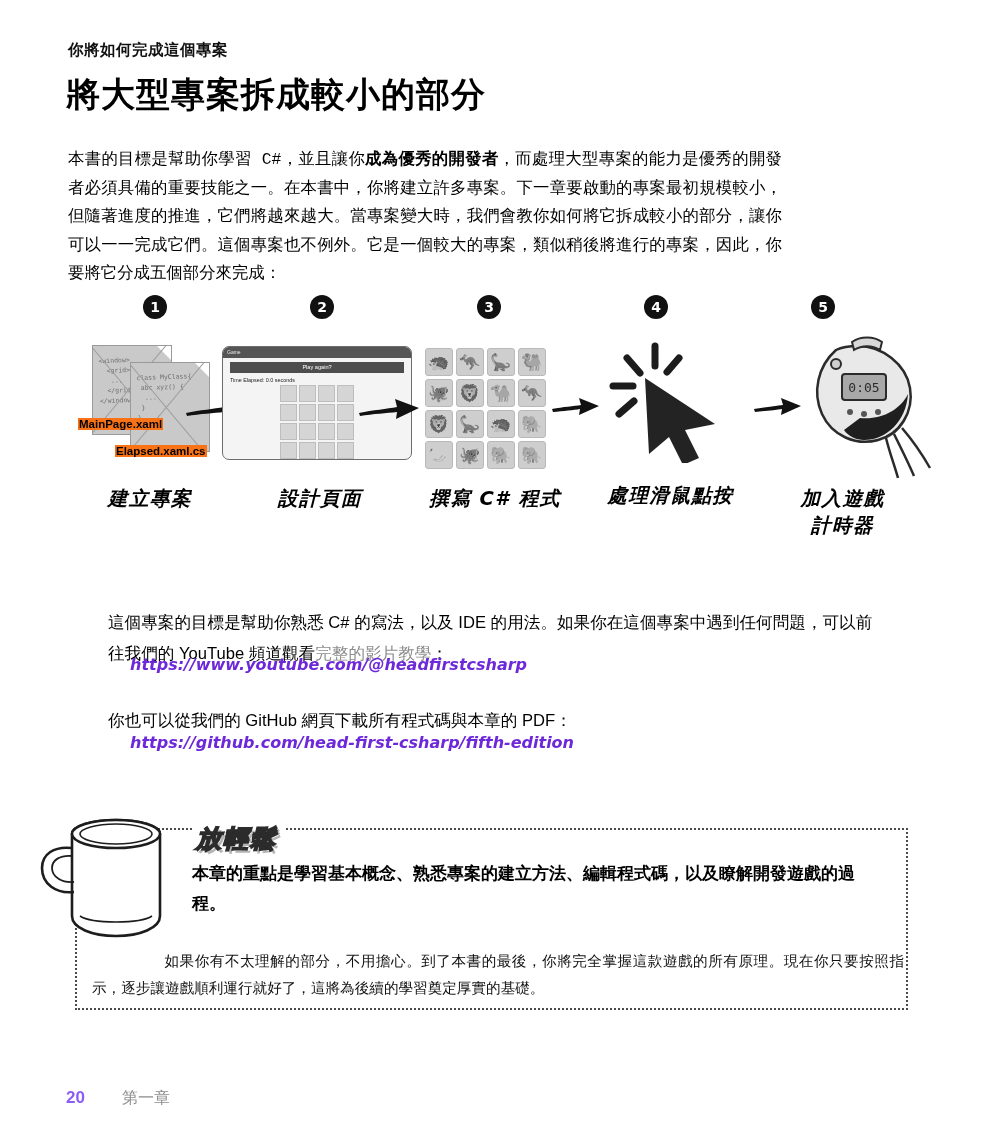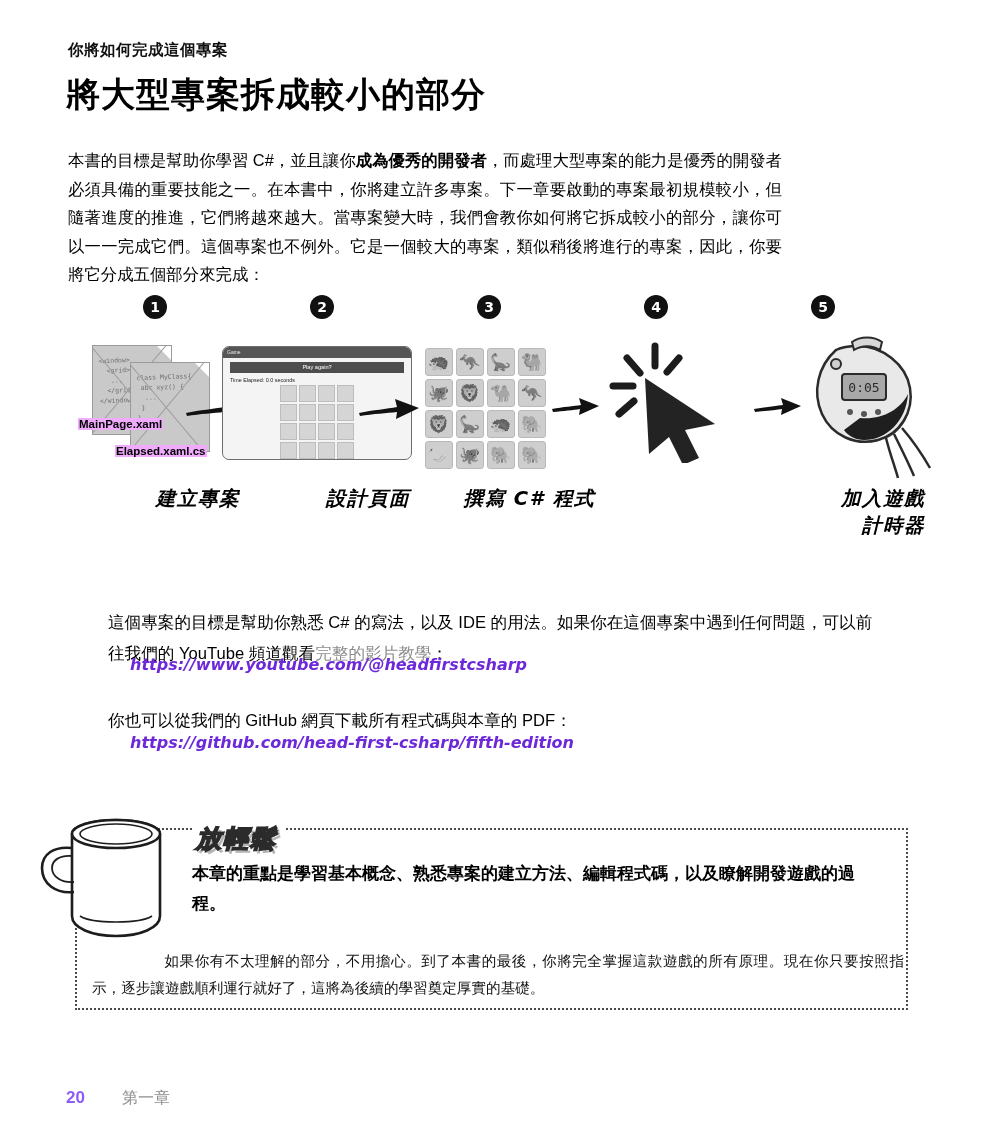--- a/index.html
+++ b/index.html
@@ -42,21 +42,21 @@
   .intro {
     position: absolute;
     left: 68px;
     top: 130px;
     width: 714px;
     font-size: 16.4px;
     line-height: 28.5px;
     text-align: justify;
     text-justify: inter-character;
     color: #000;
-    font-family: Liberation Sans, sans-serif;
+    font-family: Liberation Mono, monospace;
   }
   .intro b { font-weight: 700; }
 
   
   .diagram {
     position: absolute;
     left: 0;
     top: 290px;
     width: 1000px;
     height: 265px;
@@ -73,21 +73,21 @@
     line-height: 24px;
     text-align: center;
     font-family: "DejaVu Sans", sans-serif;
   }
   .step-caption {
     position: absolute;
     font-size: 19.5px;
     font-weight: 700;
     font-style: italic;
     letter-spacing: 1.5px;
-    text-align: right;
+    text-align: center;
     color: #000;
     font-family: "DejaVu Sans", sans-serif;
     white-space: nowrap;
   }
   .step-caption.two-line { white-space: normal; line-height: 27px; }
 
   
   .file-doc {
     position: absolute;
     background: #c9c9c9;
@@ -105,21 +105,21 @@
   }
   .file-doc .fold {
     position: absolute;
     right: -1px; top: -1px;
     width: 0; height: 0;
     border-left: 16px solid transparent;
     border-top: 16px solid #ffffff;
   }
   .file-label {
     position: absolute;
-    background: #f0abfc;
+    background: #f97316;
     font-size: 11.5px;
     font-weight: 700;
     color: #000;
     padding: 0 1px;
     white-space: nowrap;
     font-family: "Liberation Sans", sans-serif;
   }
   .xline {
     position: absolute;
     background: #9c9c9c;
@@ -408,20 +408,21 @@
     <circle cx="46" cy="34" r="5" fill="#cfcfcf" stroke="#2b2b2b" stroke-width="2"></circle>
     <path d="M62,12 C70,6 84,6 92,12 L90,20 C82,15 72,15 64,20 Z" fill="#d8d8d8" stroke="#2b2b2b" stroke-width="2"></path>
     <circle cx="60" cy="82" r="3" fill="#555"></circle>
     <circle cx="74" cy="84" r="3" fill="#555"></circle>
     <circle cx="88" cy="82" r="3" fill="#555"></circle>
   </svg>
 
   <div class="step-caption" style="left:60px; top:195px; width:180px;">建立專案</div>
   <div class="step-caption" style="left:230px; top:195px; width:180px;">設計頁面</div>
   <div class="step-caption" style="left:395px; top:195px; width:200px;">撰寫 C# 程式</div>
+  <div class="step-caption" style="left:568px; top:192px; width:205px;">處理滑鼠點按</div>
   <div class="step-caption two-line" style="left:760px; top:195px; width:165px;"><span>加入遊戲</span><br><span>計時器</span></div>
 </div>
 
 <p class="mid" style="top:590px;"><span>這個專案的目標是幫助你熟悉 C# 的寫法，以及 IDE 的用法。如果你在這個專案中遇到任何問題，可以前往我們的 YouTube 頻道觀看</span><span class="muted">完整的影片教學</span><span>：</span></p>
 <div class="url" style="top:655px;">https://www.youtube.com/@headfirstcsharp</div>
 
 <p class="mid" style="top:688px;">你也可以從我們的 GitHub 網頁下載所有程式碼與本章的 PDF：</p>
 <div class="url" style="top:733px;">https://github.com/head-first-csharp/fifth-edition</div>
 
 <div class="relaxbox"></div>

